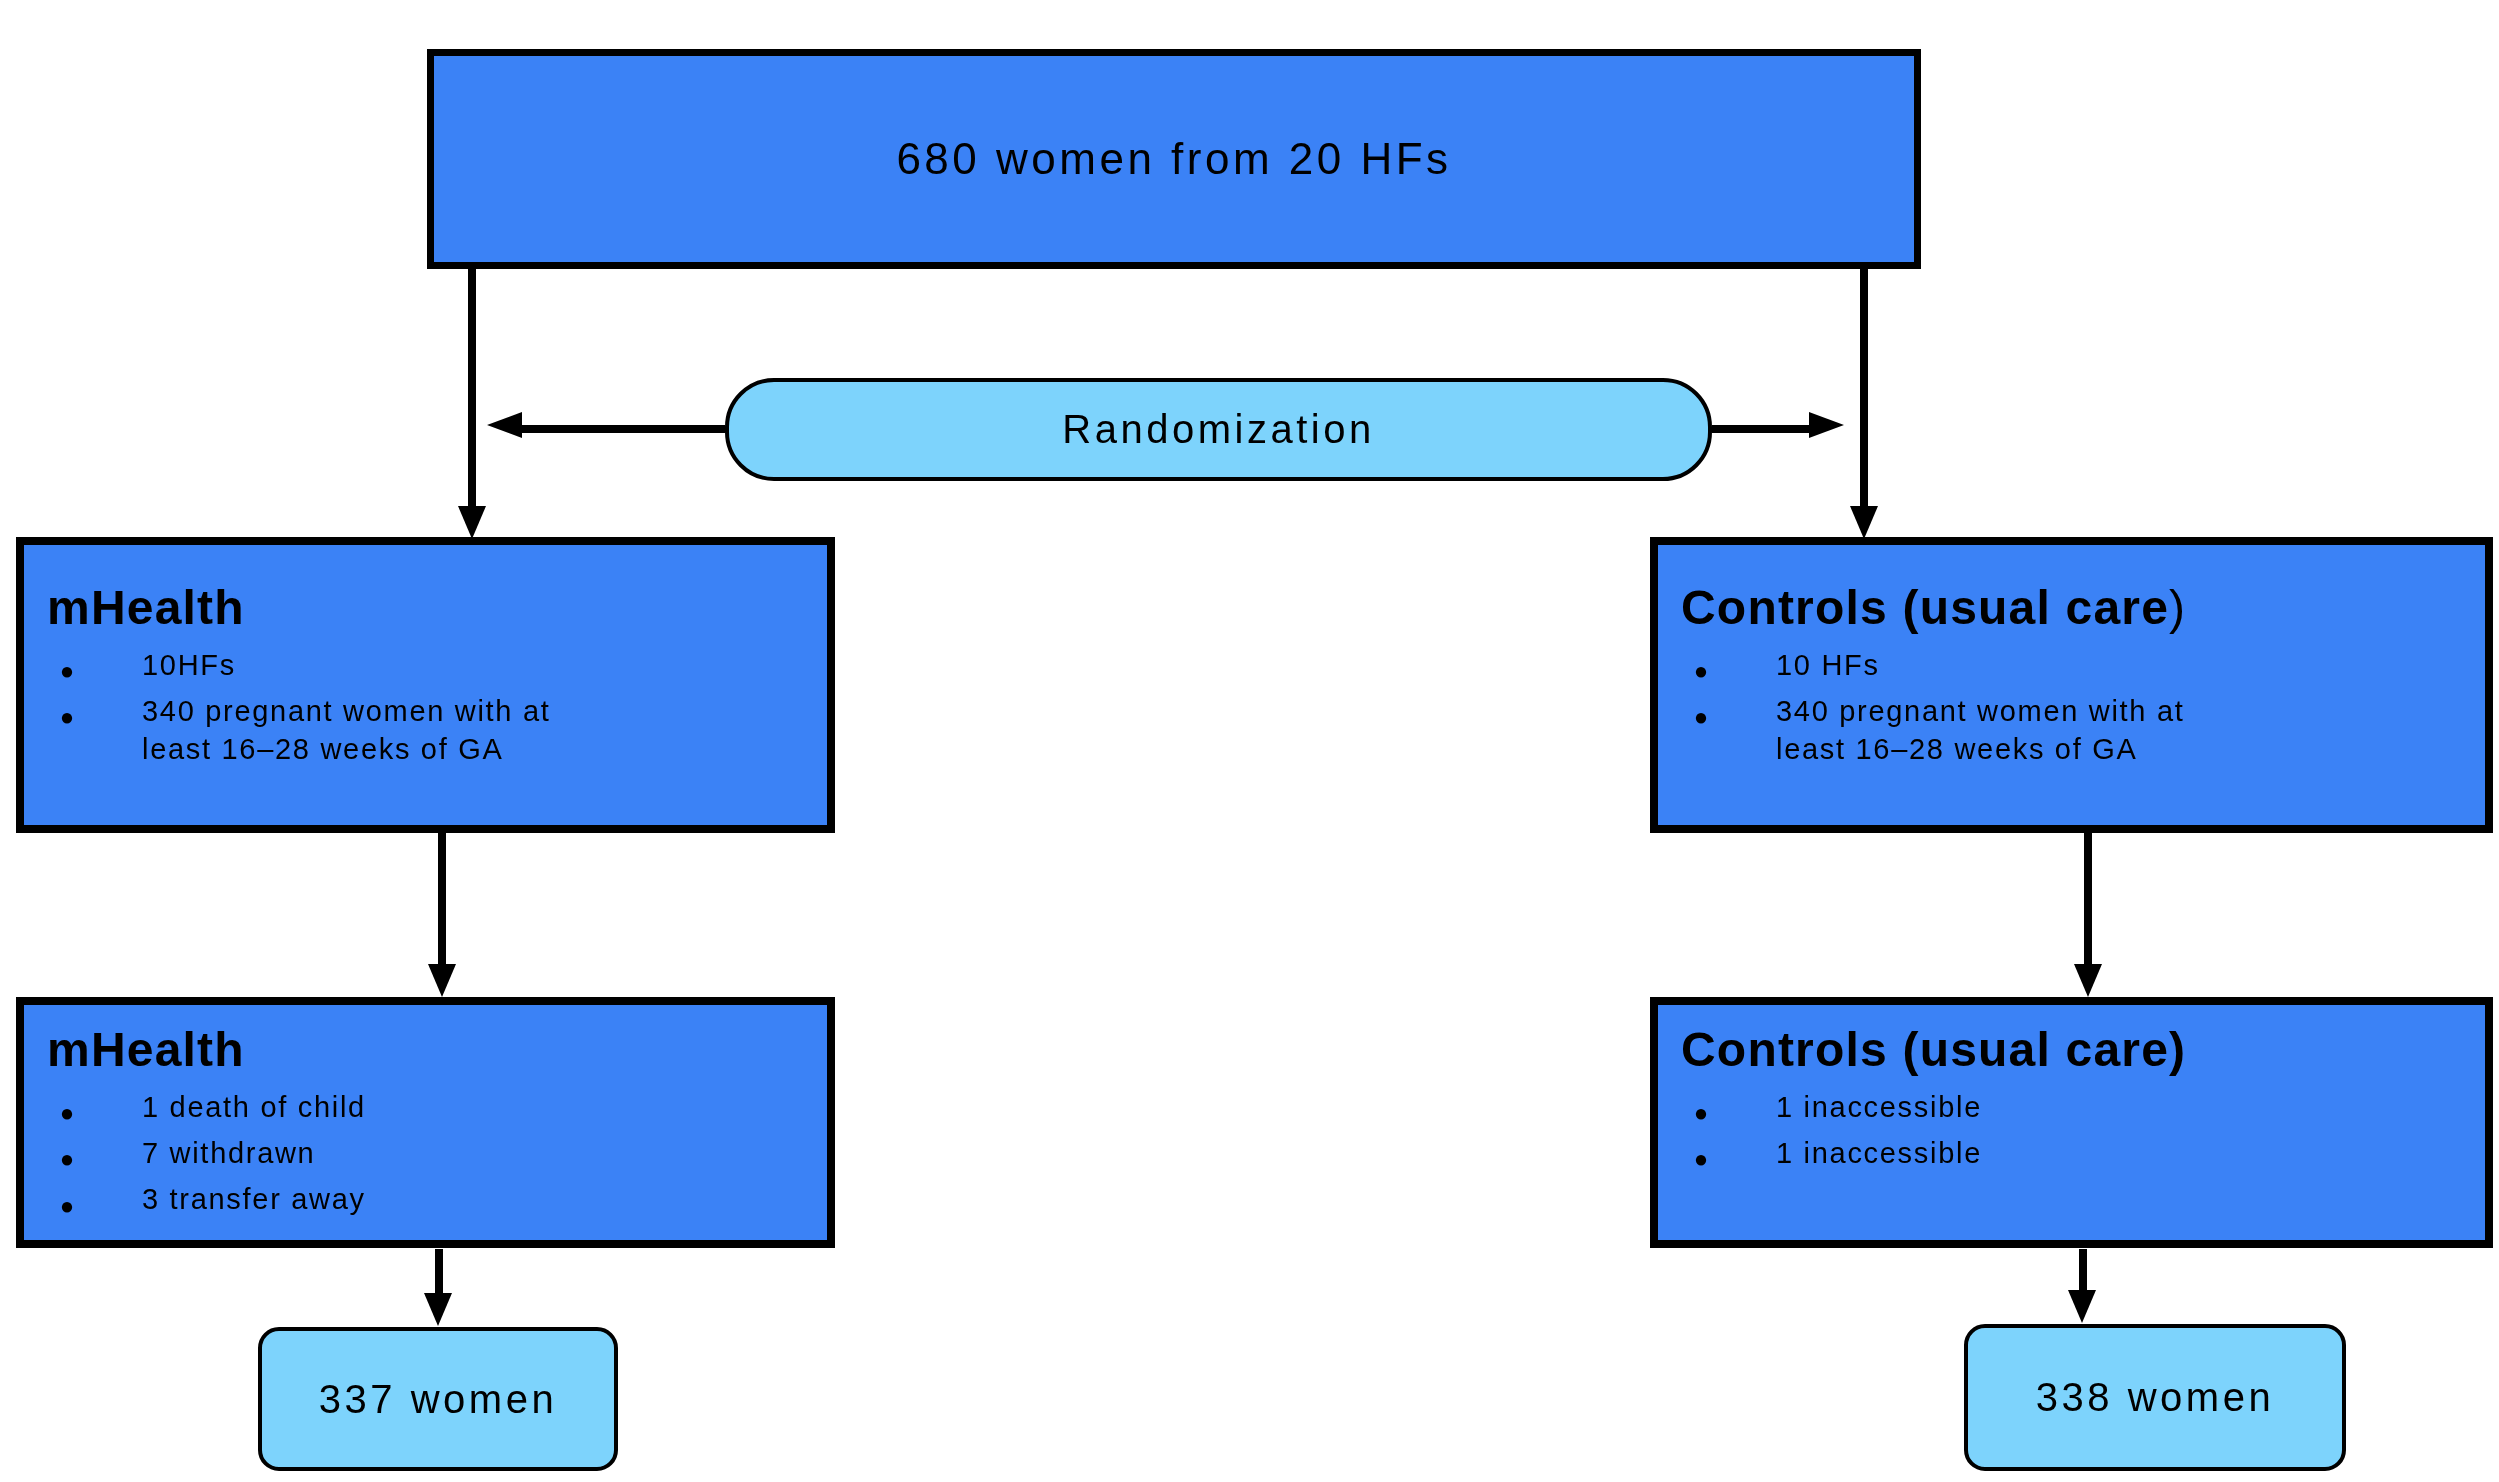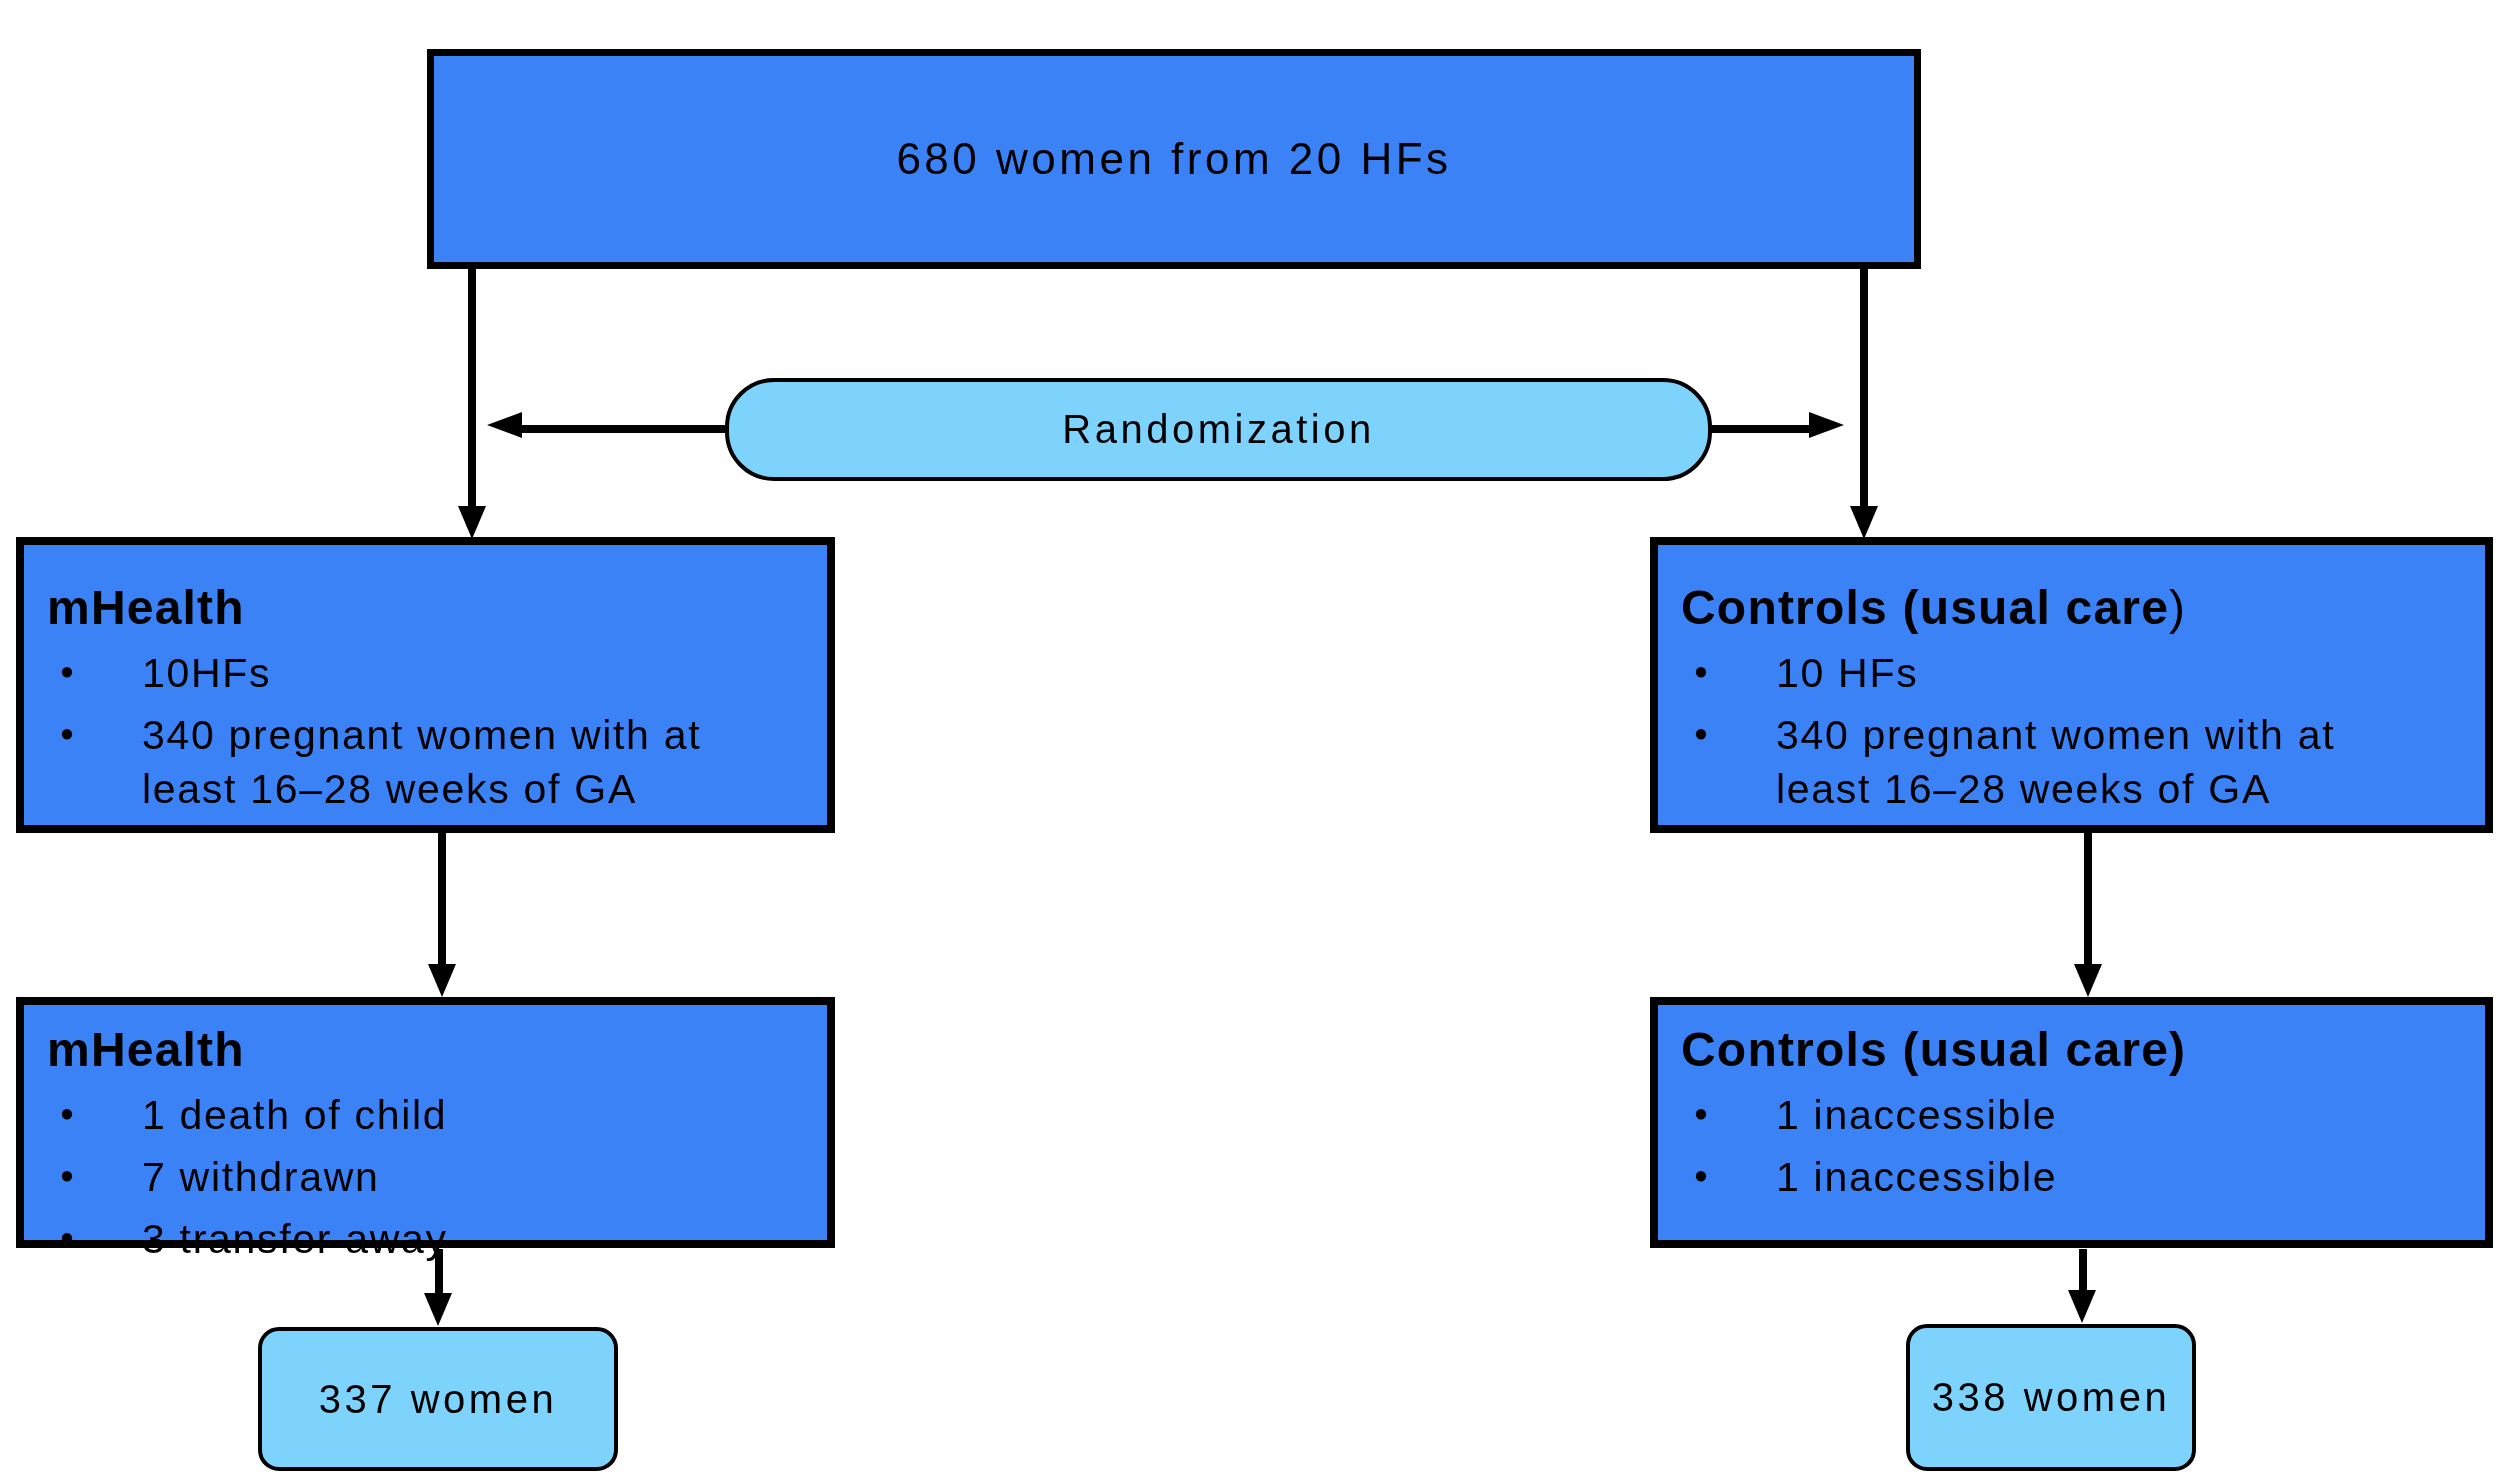--- a/index.html
+++ b/index.html
@@ -50,21 +50,21 @@
     font-size: 48px;
     font-weight: bold;
     letter-spacing: 1.2px;
     line-height: 1.15;
   }
   .title-suffix { font-weight: normal; }
   .bullets { list-style: none; margin: 10.4px 0 0 0; padding: 0; }
   .bullets li {
     position: relative;
     padding-left: 95px;
-    font-size: 41px;
+    font-size: 29px;
     letter-spacing: 1.7px;
     line-height: 1.32;
     margin-bottom: 8px;
     white-space: pre-line;
   }
   .bullets li::before {
     content: "\25CF";
     position: absolute;
     left: 12.7px;
     top: 9.2px;
@@ -186,18 +186,18 @@
 
   <div>
     <div class="vline" style="left:2079px; top:1249px; height:43px;"></div>
     <div class="arrowhead-down" style="left:2068px; top:1290px;"></div>
   </div>
 
   <div class="pill outcome" style="left:258px; top:1327px; width:360px; height:144px;">
     <span class="pill-label">337 women</span>
   </div>
 
-  <div class="pill outcome" style="left:1906px; top:1324px; width:290px; height:147px;">
+  <div class="pill outcome" style="left:1964px; top:1324px; width:382px; height:147px;">
     <span class="pill-label">338 women</span>
   </div>
 
 </div>
 
 
 </body></html>

